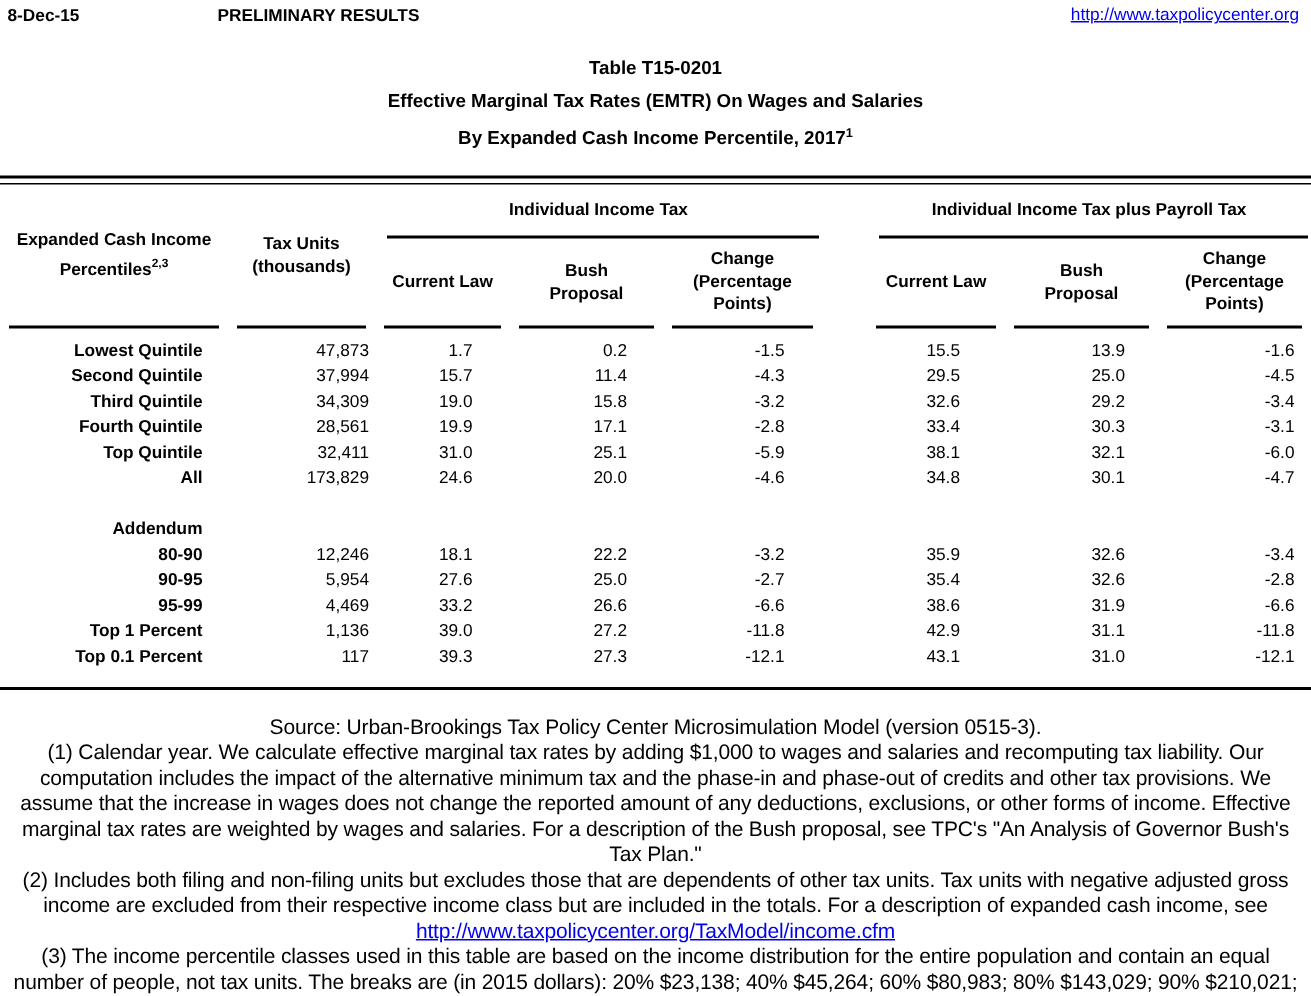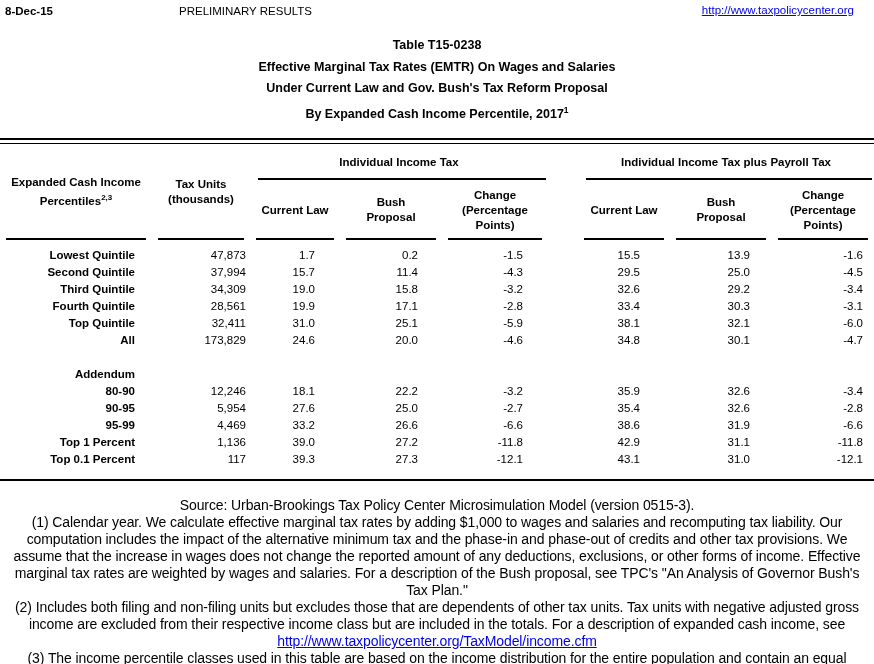--- a/index.html
+++ b/index.html
@@ -3,22 +3,22 @@
 <meta charset="utf-8">
 <style>
   html,body{margin:0;padding:0;background:#fff;}
   .page{
     position:relative;width:874px;height:664px;overflow:hidden;background:#ffffff;
     font-family:"Liberation Sans",sans-serif;color:#000;
   }
   
   .topbar{position:relative;height:24px;font-size:11.5px;}
   .topbar .date{position:absolute;left:5px;top:5px;font-weight:bold;}
-  .topbar .prelim{position:absolute;left:145px;top:5px;font-weight:normal;margin-left:34px;}
-  .topbar .site-link{position:absolute;right:20px;top:4px;color:#0000EE;text-decoration:underline;}
+  .topbar .prelim{position:absolute;left:145px;top:5px;font-weight:bold;}
+  .topbar .site-link{position:absolute;right:8px;top:4px;color:#0000EE;text-decoration:underline;}
   
   .titles{margin-top:11px;text-align:center;font-weight:bold;font-size:12.5px;line-height:21.5px;}
   .titles sup{font-size:8.5px;}
   
   .table-wrap{margin-top:13px;border-bottom:2px solid #000;padding-bottom:11px;}
   .double-rule{height:3px;border-top:2px solid #000;border-bottom:1px solid #000;}
   table{width:874px;border-collapse:collapse;table-layout:fixed;}
   th{font-weight:bold;font-size:11.5px;line-height:15px;padding:0;position:relative;
      vertical-align:middle;text-align:center;}
   tr.group-row{height:36px;}
@@ -50,23 +50,22 @@
 
 <div class="page">
 
   <div class="topbar">
     <span class="date">8-Dec-15</span>
     <span class="prelim">PRELIMINARY RESULTS</span>
     <a class="site-link" href="#">http://www.taxpolicycenter.org</a>
   </div>
 
   <div class="titles">
-    <div>Table T15-0238</div>
+    <div>Table T15-0201</div>
     <div>Effective Marginal Tax Rates (EMTR) On Wages and Salaries</div>
-    <div>Under Current Law and Gov. Bush's Tax Reform Proposal</div>
     <div><span>By Expanded Cash Income Percentile, 2017</span><sup>1</sup></div>
   </div>
 
   <div class="table-wrap">
     <div class="double-rule"></div>
     <table>
       <colgroup>
         <col style="width:152px">
           <col style="width:98px">
           <col style="width:90px">

